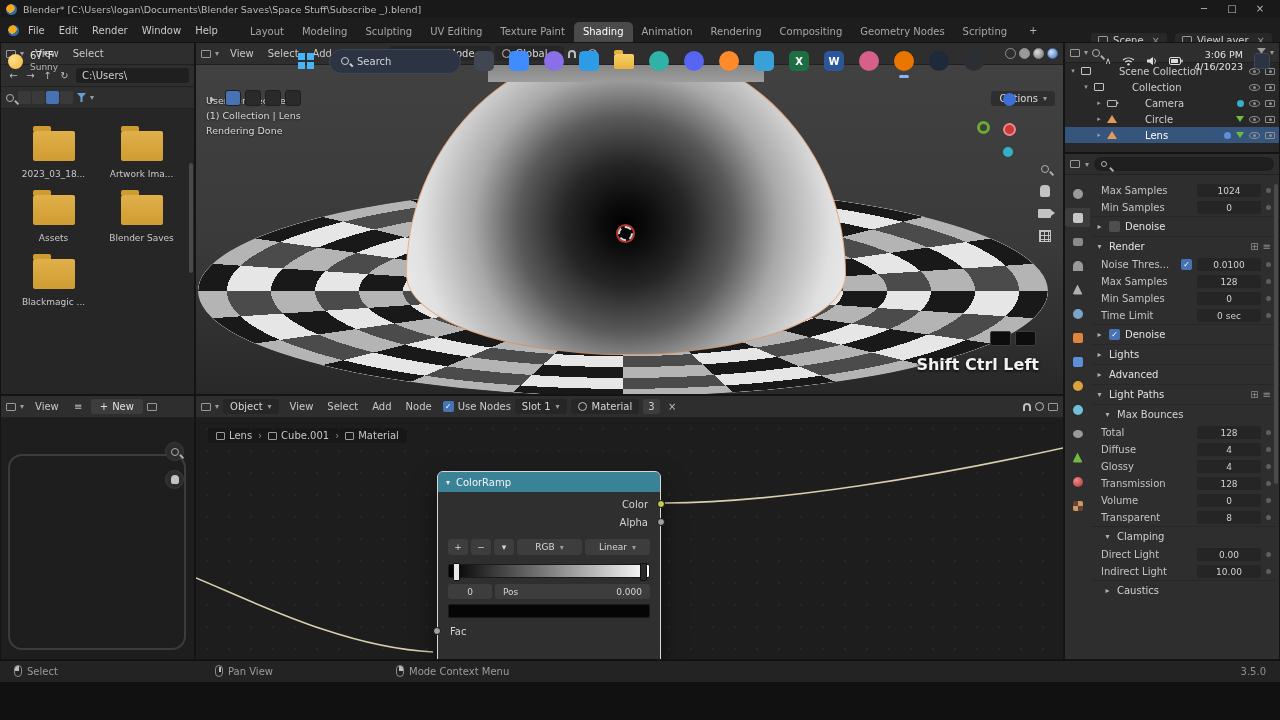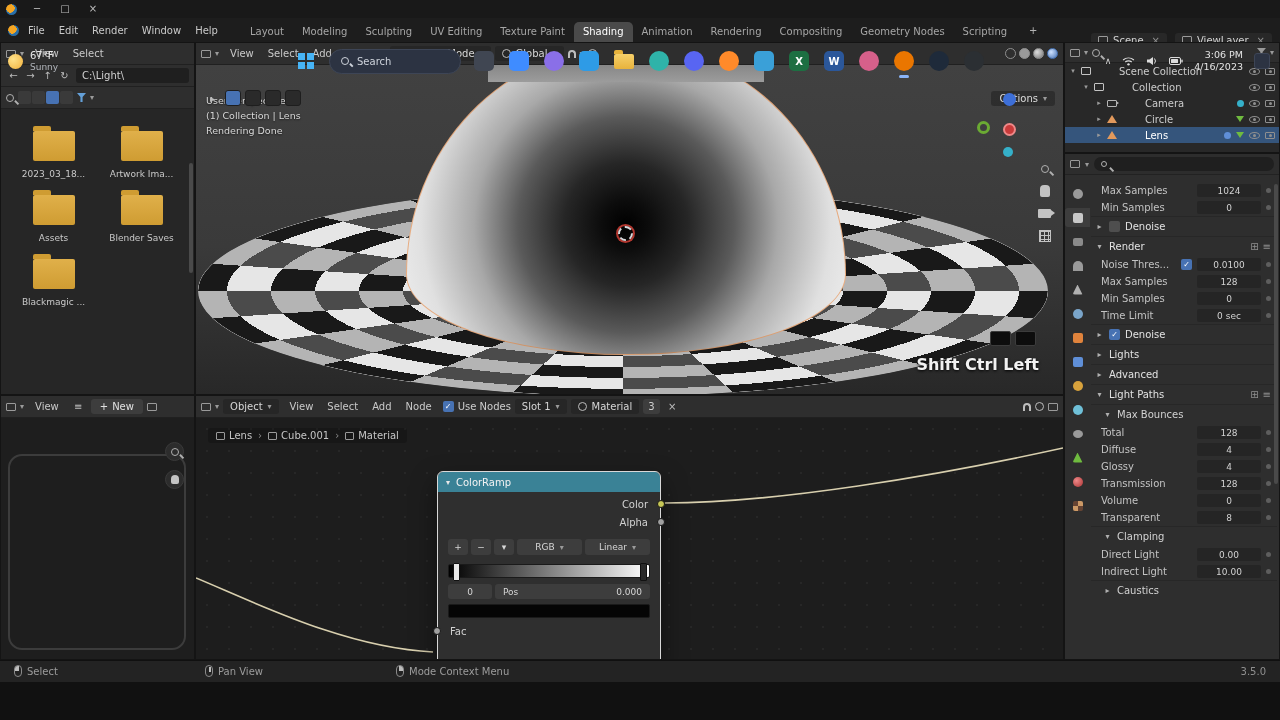--- a/index.html
+++ b/index.html
@@ -226,20 +226,21 @@
   .timeblock { text-align:right; color:#e4e4e4; font-size:9.5px; line-height:12px; }
   .notif { width:16px; height:16px; border-radius:3px; background:#2c3342; border:1px solid #3d4556; }
 </style>
 </head>
 <body>
 
 <div id="app">
 
   <div id="titlebar">
     <span class="blogo"></span>
+    <span class="title">Blender* [C:\Users\logan\Documents\Blender Saves\Space Stuff\Subscribe _).blend]</span>
     <div class="winctl">
       <span>─</span>
       <span>□</span>
       <span>×</span>
     </div>
   </div>
 
   <div id="menubar">
     <span class="blogo"></span>
     <div id="tb-menus" style="display:flex;">
@@ -286,21 +287,21 @@
           <div class="menu-item">Select</div>
         </div>
     </div>
     <div class="hdr">
       <div class="navgrp">
         <span>←</span>
         <span>→</span>
         <span>↑</span>
         <span>↻</span>
       </div>
-      <div class="pathdd">C:\Light\</div>
+      <div class="pathdd">C:\Users\</div>
     </div>
     <div class="hdr">
       <span class="mag"></span>
       <div class="viewtoggles">
         <span class="vt"></span>
           <span class="vt"></span>
           <span class="vt on"></span>
           <span class="vt"></span>
       </div>
       <span class="funnel"></span>
@@ -763,21 +764,21 @@
         </div>
       </div>
     <div class="prop-scroll"></div>
   </div>
 
   <div id="statusbar" class="panel">
     <div class="sb-item" style="left:14px;">
       <span class="mouseico m-left"></span>
       <span>Select</span>
     </div>
-    <div class="sb-item" style="left:205px;">
+    <div class="sb-item" style="left:215px;">
       <span class="mouseico m-mid"></span>
       <span>Pan View</span>
     </div>
     <div class="sb-item" style="left:396px;">
       <span class="mouseico m-right"></span>
       <span>Mode Context Menu</span>
     </div>
     <span class="sb-version">3.5.0</span>
   </div>
 

